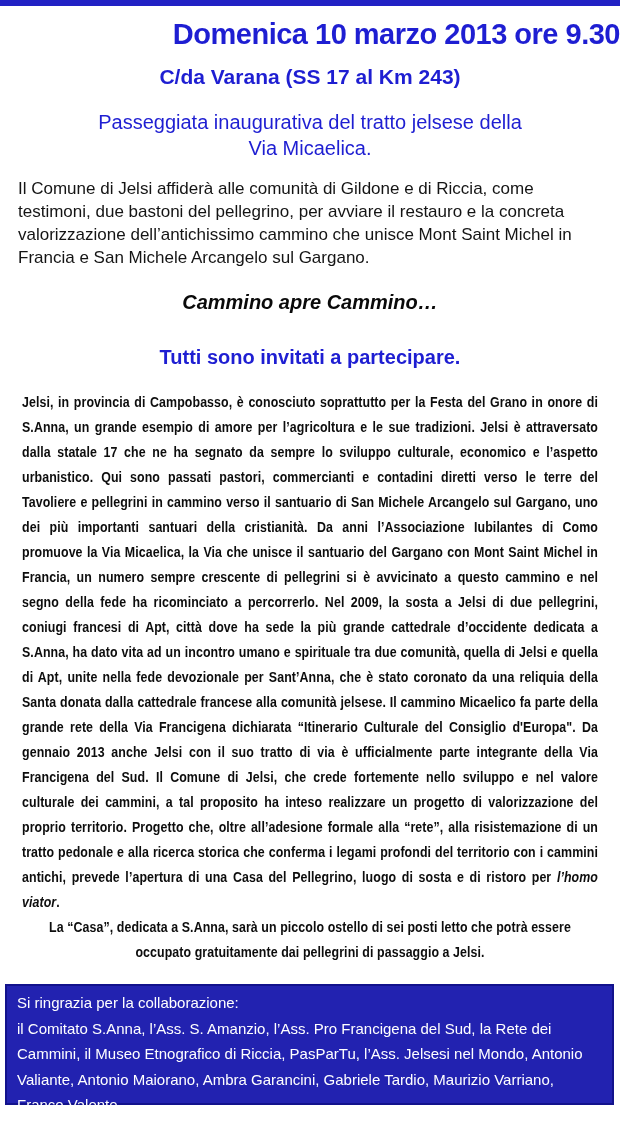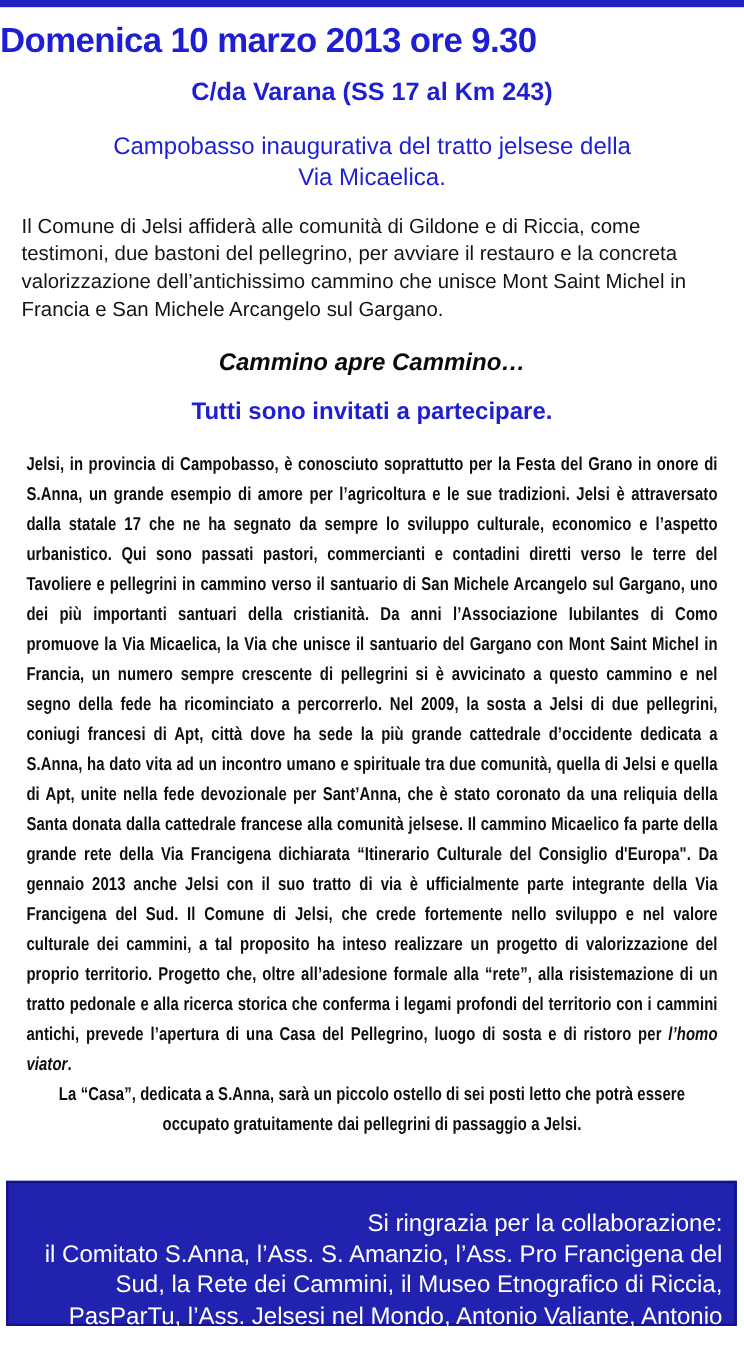--- a/index.html
+++ b/index.html
@@ -19,21 +19,21 @@
     font-family: "Liberation Sans", sans-serif;
     color: var(--ink);
   }
   .top-strip {
     width: 620px;
     height: 6px;
     background: var(--strip);
   }
   .title {
     margin-top: 12px;
-    text-align: left;
+    text-align: right;
     color: var(--accent);
     font-size: 29px;
     font-weight: 700;
     letter-spacing: -0.5px;
     line-height: 33px;
   }
   .location {
     margin-top: 13px;
     text-align: center;
     color: var(--accent);
@@ -60,21 +60,21 @@
   .motto {
     margin-top: 21px;
     text-align: center;
     font-size: 20px;
     font-weight: 700;
     font-style: italic;
     color: #0a0a0a;
     line-height: 25px;
   }
   .invitation {
-    margin-top: 16px;
+    margin-top: 30px;
     text-align: center;
     color: var(--accent);
     font-size: 20px;
     font-weight: 700;
     line-height: 25px;
   }
   
   .condensed-wrap {
     margin: 19px 22px 0;
     width: 576px;
@@ -95,40 +95,40 @@
   }
   .footer-box {
     position: absolute;
     left: 5px;
     right: 6px;
     top: 984px;
     height: 121px;
     background: var(--footer-fill);
     border: 2px solid var(--footer-border);
     color: #ffffff;
-    text-align: right;
-    padding: 22px 10px;
+    text-align: left;
+    padding: 4px 10px;
     box-sizing: border-box;
-    font-size: 20px;
+    font-size: 15px;
     font-weight: 400;
     line-height: 25.5px;
   }
 </style>
 </head>
 <body>
 
 <div class="page">
 
   <div class="top-strip"></div>
 
   <div class="title">Domenica 10 marzo 2013 ore 9.30</div>
   <div class="location">C/da Varana (SS 17 al Km 243)</div>
 
   <div class="subtitle">
-    <div>Campobasso inaugurativa del tratto jelsese della</div>
+    <div>Passeggiata inaugurativa del tratto jelsese della</div>
     <div>Via Micaelica.</div>
   </div>
 
   <p class="intro">Il Comune di Jelsi affiderà alle comunità di Gildone e di Riccia, come testimoni, due bastoni del pellegrino, per avviare il restauro e la concreta valorizzazione dell’antichissimo cammino che unisce Mont Saint Michel in Francia e San Michele Arcangelo sul Gargano.</p>
 
   <div class="motto">Cammino apre Cammino…</div>
 
   <div class="invitation">Tutti sono invitati a partecipare.</div>
 
   <div class="condensed-wrap">

